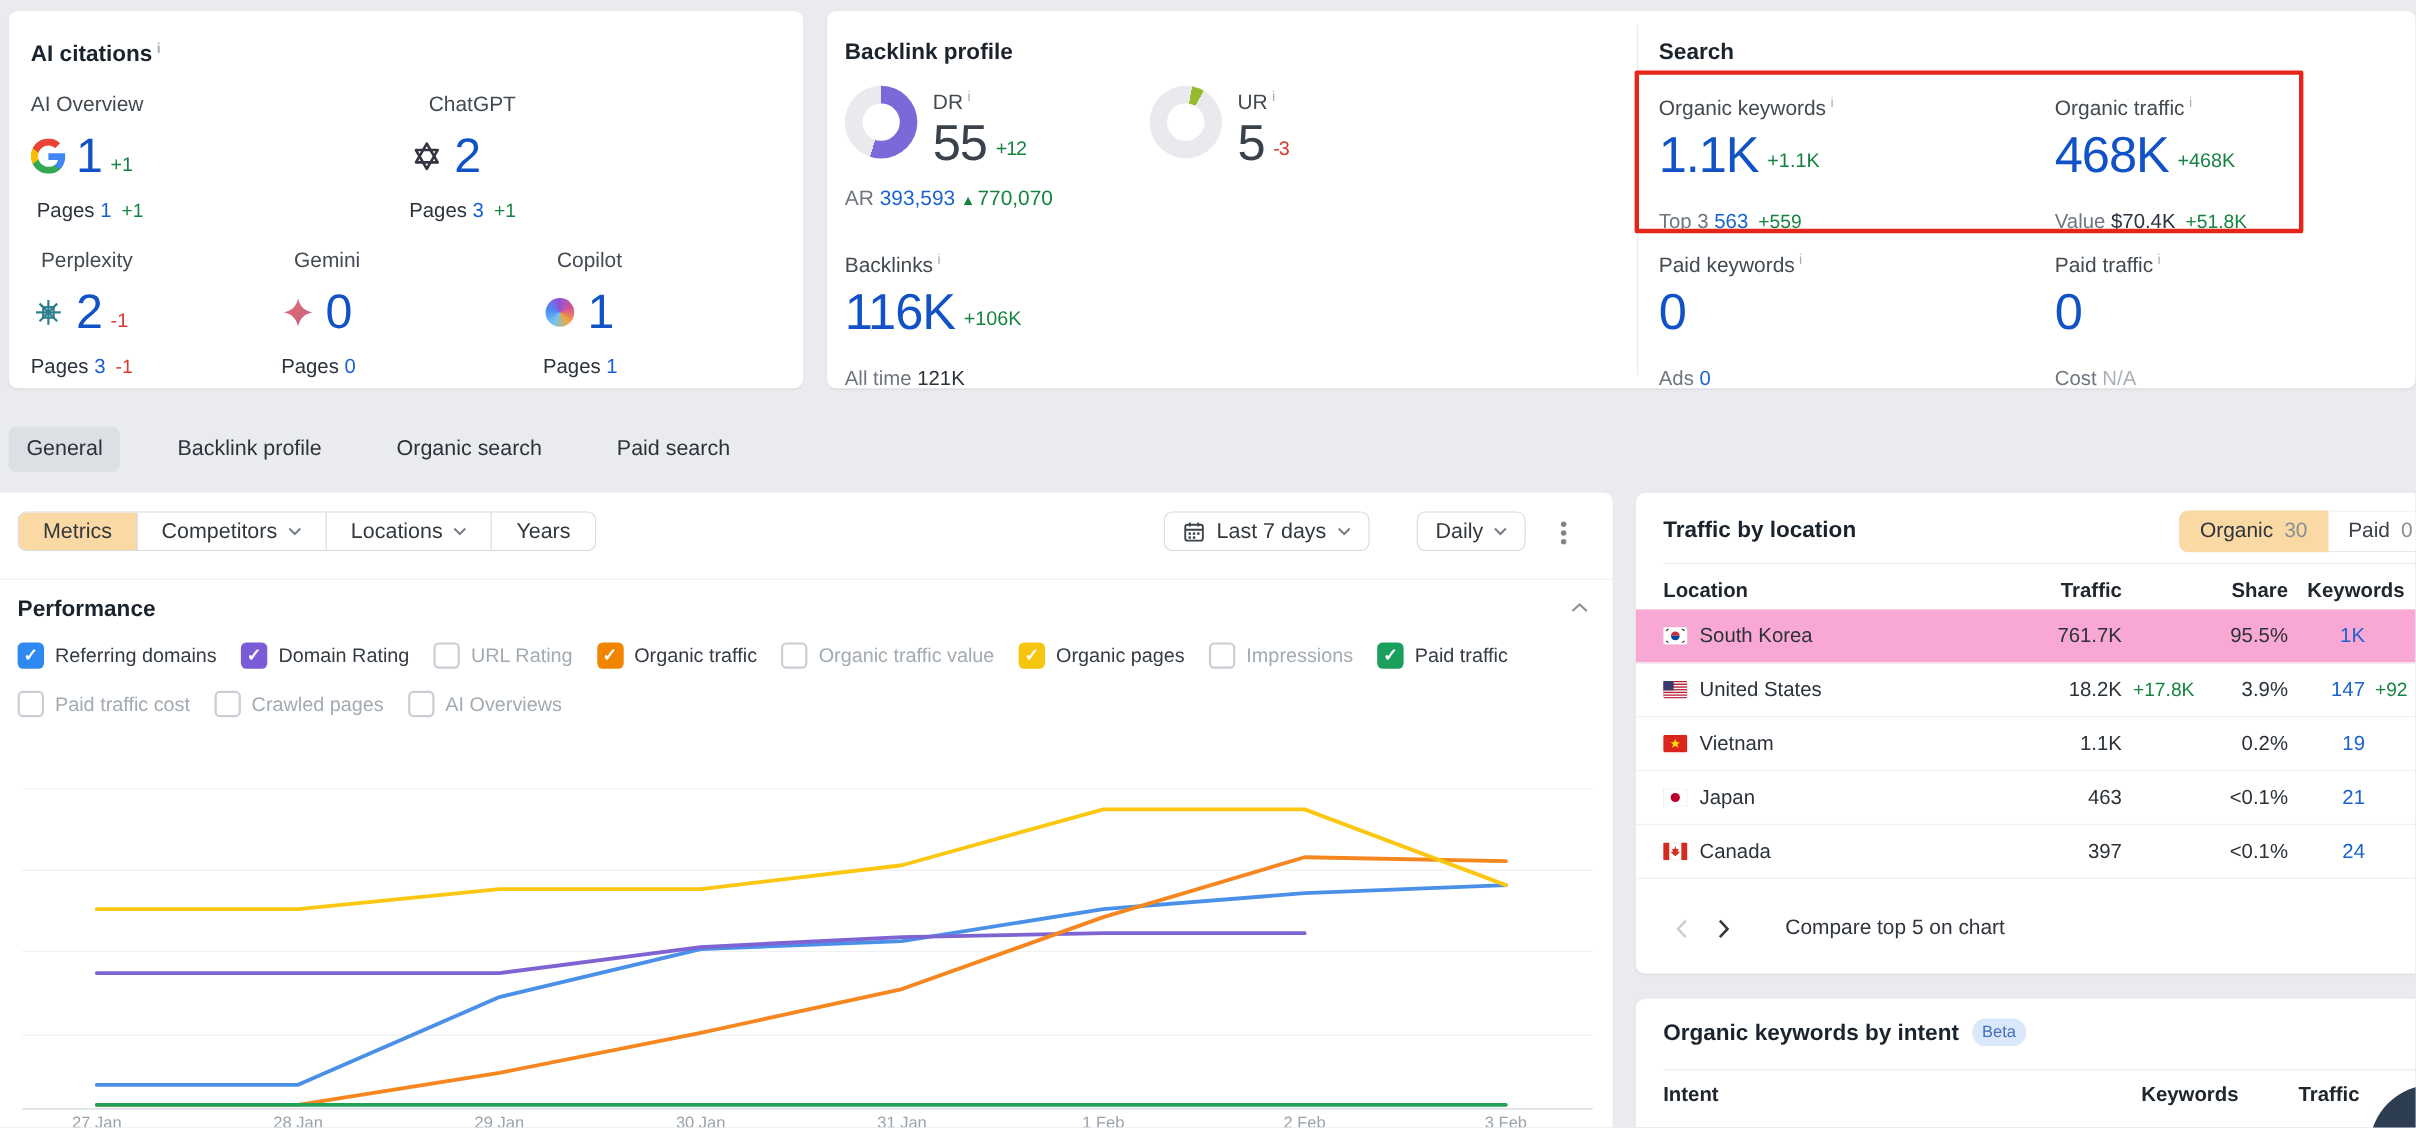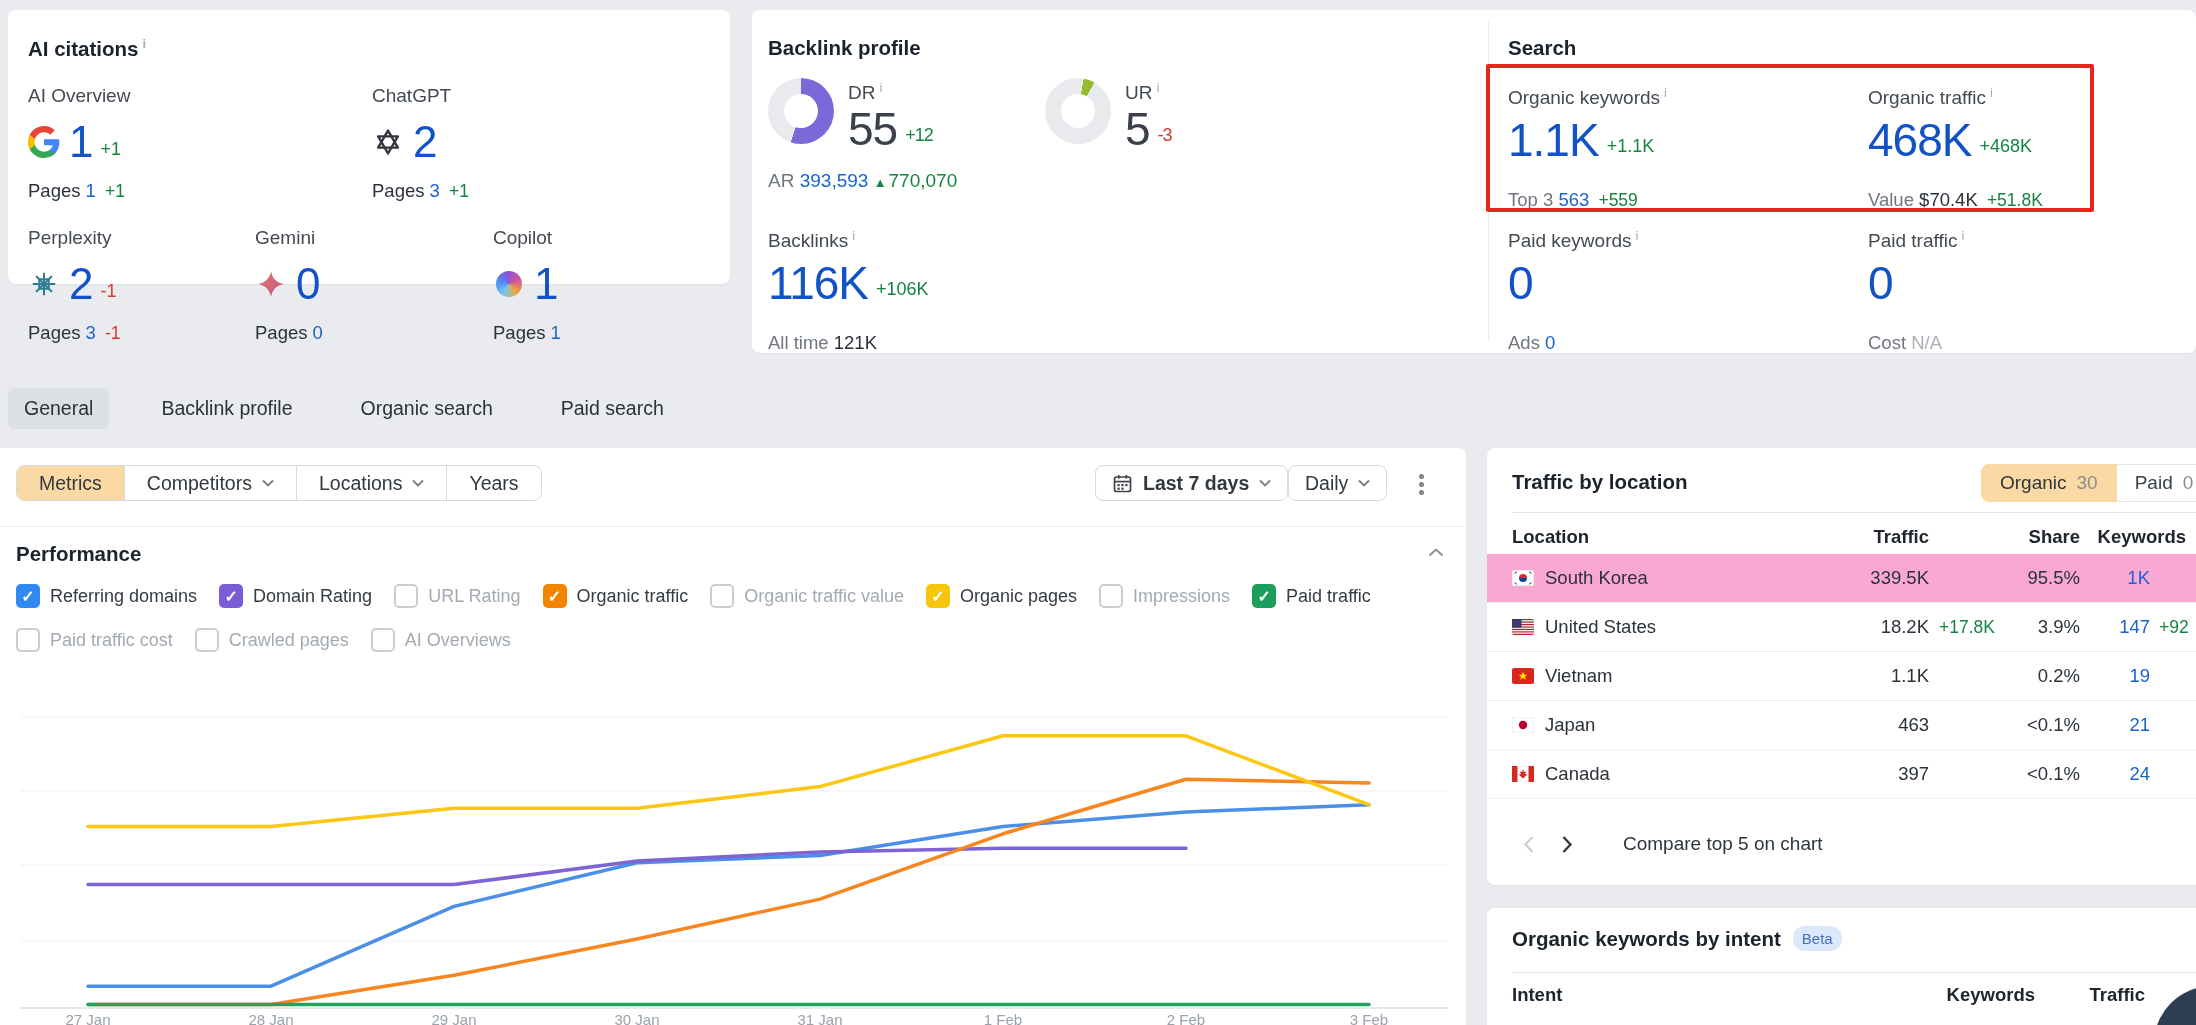--- a/index.html
+++ b/index.html
@@ -9,21 +9,21 @@
     background:#e9ebee;
     font-family:"Liberation Sans", sans-serif;
     color:#2b323b;
   }
   .card { position:absolute; background:#fff; border-radius:8px; box-shadow:0 1px 2px rgba(20,30,40,.05); }
   .card-title { position:absolute; left:20px; top:26px; font-size:20.5px; font-weight:700; color:#1b232d; }
   .info { display:inline-block; }
   .info::after { content:"i"; font-size:13px; color:#a7aeb6; vertical-align:super; margin-left:4px; }
 
   
-  #card-ai { left:8px; top:10px; width:722px; height:274px; }
+  #card-ai { left:8px; top:10px; width:722px; height:343px;text-align:right; }
   .ai-item { position:absolute; }
   .ai-item.p0 { left:20px;  top:75px; }
   .ai-item.p1 { left:364px; top:75px; }
   .ai-item.p2 { left:20px;  top:217px; }
   .ai-item.p3 { left:247px; top:217px; }
   .ai-item.p4 { left:485px; top:217px; }
   .m-label { font-size:19px; color:#434a52; height:24px; white-space:nowrap; }
   .m-valrow { margin-top:8px; height:50px; display:flex; align-items:center; white-space:nowrap; }
   .ai-icon { width:32px; height:32px; display:inline-flex; align-items:center; justify-content:center; margin-right:9px; }
   .m-value { font-size:44px; color:#1252c7; letter-spacing:-1px; }
@@ -60,21 +60,21 @@
   .tab { font-size:19.5px; color:#2b323a; padding:9px 16px; border-radius:7px; white-space:nowrap; }
   .tab.active { background:#dcdfe4; }
 
   
   #main-panel { position:absolute; left:0; top:448px; width:1466px; height:577px; background:#fff; border-radius:0 8px 0 0; }
   .seg-group { position:absolute; left:16px; top:17px; height:36px; display:flex; border:1px solid #d6dade; border-radius:8px; overflow:hidden; background:#fff; }
   .seg { font-size:19.5px; color:#32383f; padding:12px 22px; display:flex; align-items:center; gap:10px; border-right:1px solid #d6dade; white-space:nowrap; }
   .seg:last-child { border-right:none; }
   .seg.metrics { background:#fbd9a4; }
   .btn { position:absolute; height:36px; border:1px solid #d6dade; border-radius:8px; background:#fff; display:flex; align-items:center; gap:10px; font-size:19.5px; color:#32383f; padding:0 16px; white-space:nowrap; }
-  #btn-range { left:1095px; top:17px;font-weight:bold; }
+  #btn-range { left:1058px; top:17px; }
   #btn-gran  { left:1288px; top:17px; }
   .kebab { position:absolute; left:1408px; top:22px; width:26px; height:28px; display:flex; flex-direction:column; align-items:center; justify-content:center; gap:3px; }
   .kebab i { width:5px; height:5px; border-radius:50%; background:#7d848c; }
   .hdiv { position:absolute; left:0; right:0; top:78px; height:1px; background:#edeff2; }
   .perf-title { position:absolute; left:16px; top:94px; font-size:20.5px; font-weight:700; color:#1b232d; }
   .collapse { position:absolute; left:1428px; top:100px; }
   .cb-row { position:absolute; left:16px; display:flex; gap:22px; align-items:center; white-space:nowrap; }
   #cb-row1 { top:136px; }
   #cb-row2 { top:180px; }
   .perf-item { display:flex; align-items:center; gap:10px; cursor:pointer; }
@@ -470,21 +470,21 @@
           <path d="M7 8a4 4 0 0 0 8 0z" fill="#0047a0"></path>
           <g stroke="#222" stroke-width="1">
             <line x1="2.6" y1="3.4" x2="4.8" y2="1.8"></line>
             <line x1="17.2" y1="1.8" x2="19.4" y2="3.4"></line>
             <line x1="2.6" y1="12.6" x2="4.8" y2="14.2"></line>
             <line x1="17.2" y1="14.2" x2="19.4" y2="12.6"></line>
           </g>
         </svg>
     </span>
     <span class="name">South Korea</span>
-    <span class="traffic">339.5K</span>
+    <span class="traffic">761.7K</span>
     <span class="share">95.5%</span>
     <span class="kw">1K</span>
   </div>
 
   <div class="trow" style="top:155px">
     <span class="flag">
       <svg class="icon" width="22" height="16" viewBox="0 0 22 16">
           <rect width="22" height="16" rx="2" fill="#b22234"></rect>
           <g fill="#fff">
             <rect y="1.2" width="22" height="1.23"></rect>

